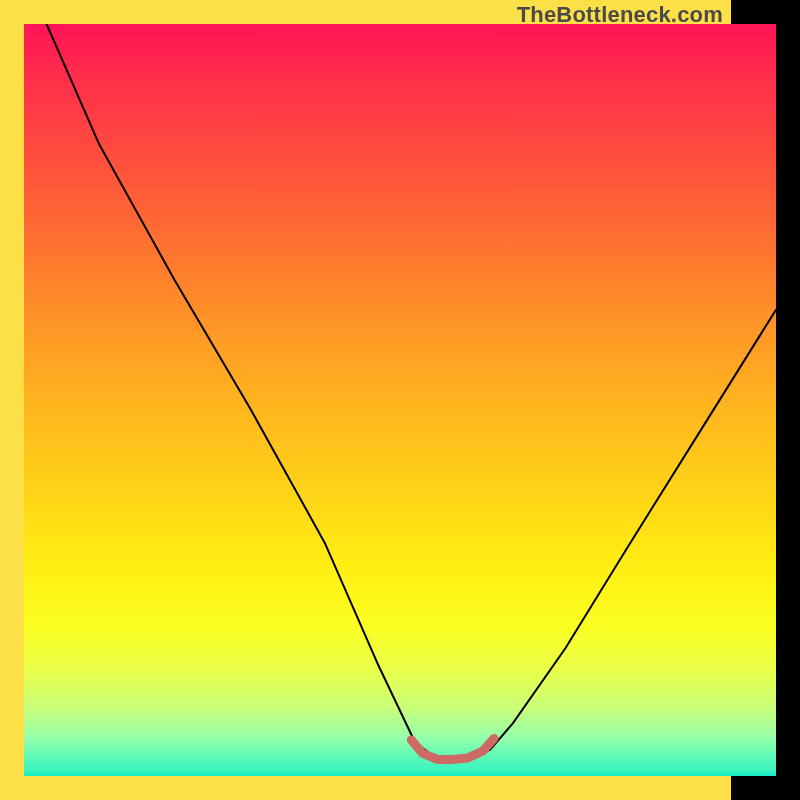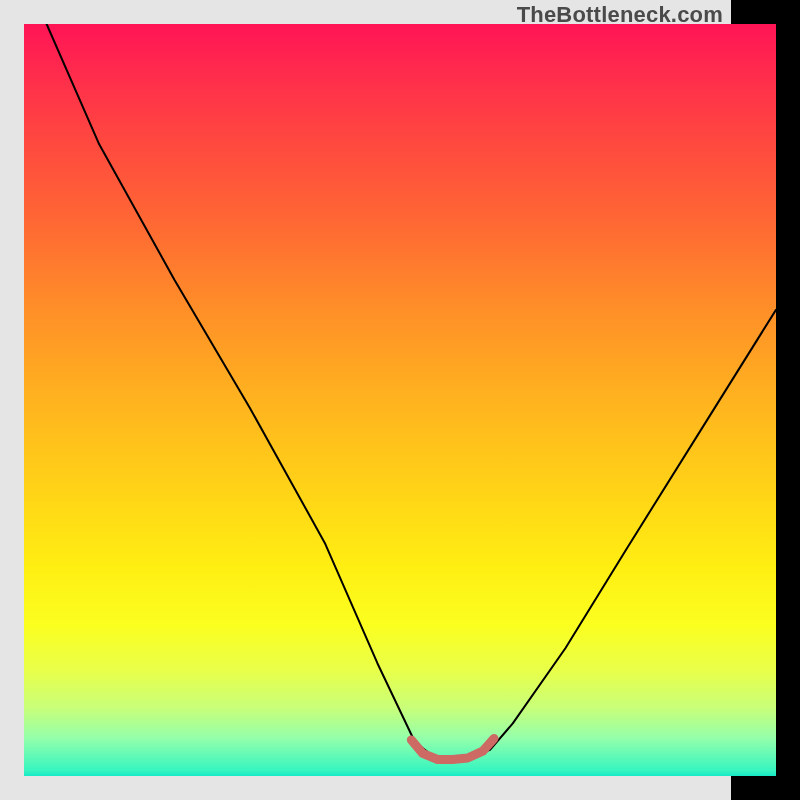--- a/index.html
+++ b/index.html
@@ -8,21 +8,21 @@
     width: 800px;
     height: 800px;
     background: #000;
     overflow: hidden;
     font-family: Arial, Helvetica, sans-serif;
   }
   .frame {
     position: relative;
     width: 731px;
     height: 800px;
-    background: #e5e5e5;
+    background: #fde047;
   }
   .watermark {
     position: absolute;
     top: 2px;
     right: 8px;
     color: #4a4a4a;
     font-size: 22px;
     font-weight: bold;
     letter-spacing: 0.2px;
     z-index: 10;

